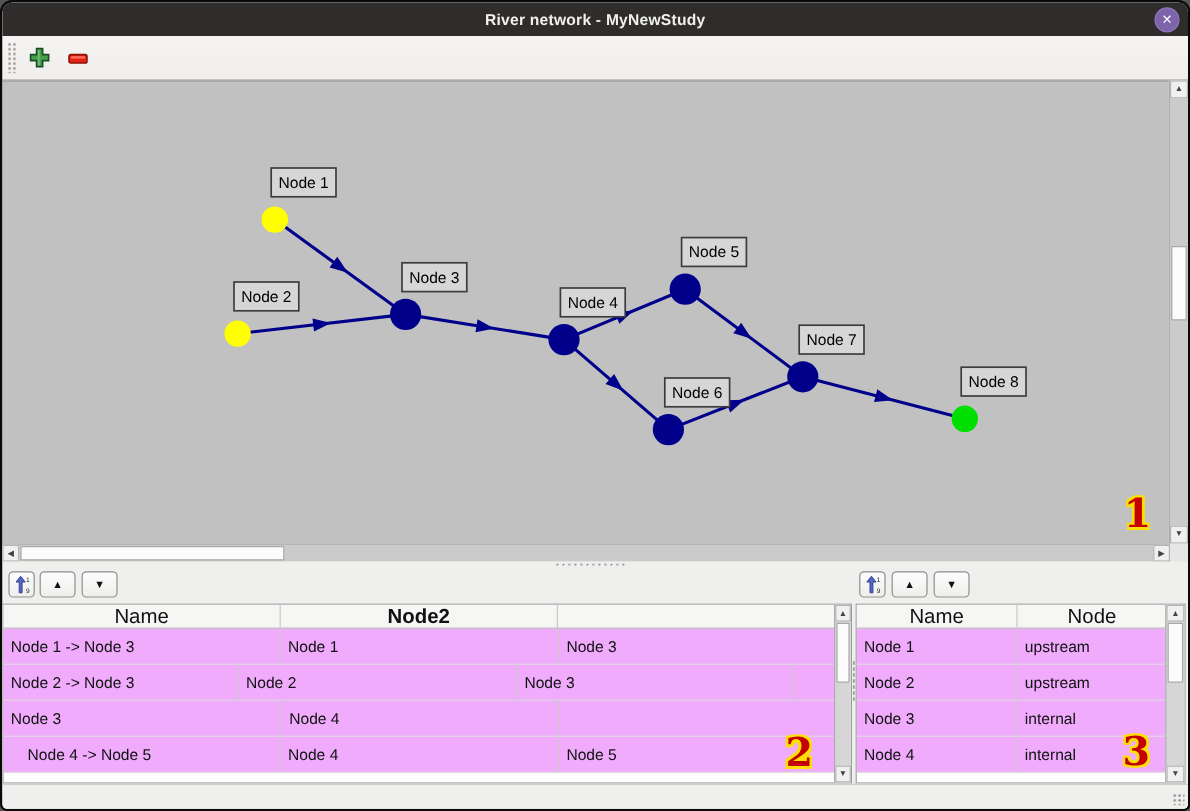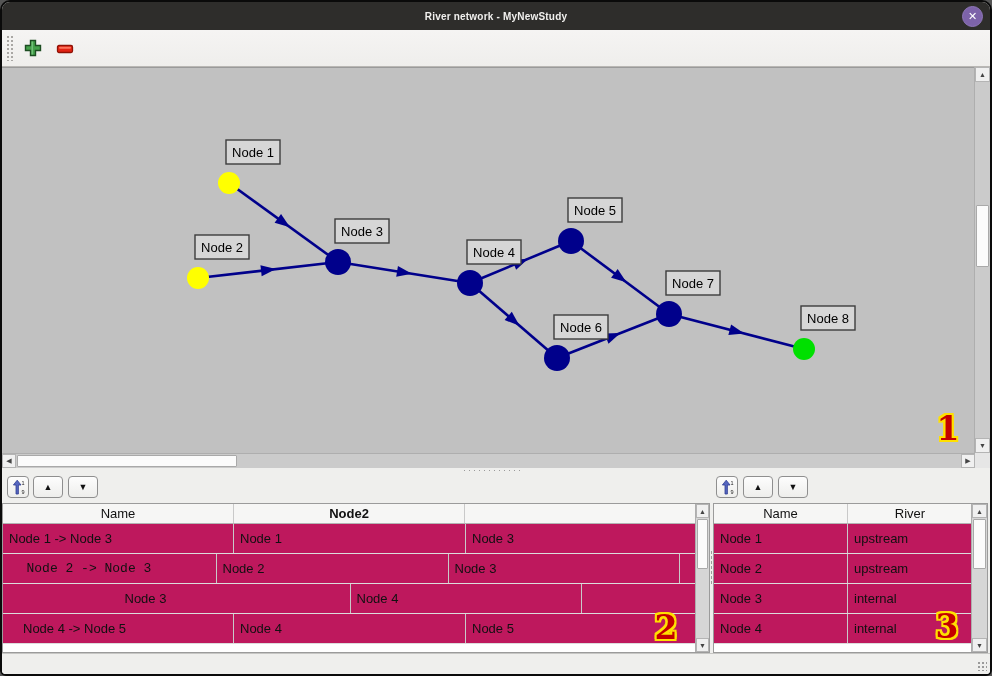--- a/index.html
+++ b/index.html
@@ -7,21 +7,21 @@
   .window {
     position:relative; width:992px; height:676px;
     border:2px solid #0a0a0a; border-radius:10px 10px 6px 6px;
     overflow:hidden; background:#F0F0F0;
   }
   
   .titlebar {
     position:absolute; left:0; top:0; width:988px; height:28px;
     background:#2e2d2b; display:flex; align-items:center; justify-content:center;
   }
-  .titlebar .title { color:#f1f0ee; font-size:10px; font-weight:bold; letter-spacing:.2px; }
+  .titlebar .title { color:#f1f0ee; font-size:13px; font-weight:bold; letter-spacing:.2px; }
   .close-btn {
     position:absolute; right:7px; top:4px; width:21px; height:21px; border-radius:50%;
     background:#7d63a9; border:1px solid #8f77b8; color:#fff; font-size:11px;
     display:flex; align-items:center; justify-content:center; cursor:pointer;
   }
   
   .toolbar {
     position:absolute; left:0; top:28px; width:988px; height:37px;
     background:linear-gradient(#f5f4f3,#efeeec); border-bottom:1px solid #b9b7b4;
     display:flex; align-items:center;
@@ -59,24 +59,24 @@
   }
   .btnrow-btn {
     position:absolute; height:22px; background:linear-gradient(#fdfdfd,#eeeeec);
     border:1px solid #8f8f8f; border-radius:4px; display:flex; align-items:center; justify-content:center;
     font-size:9px; color:#111; cursor:pointer;
   }
   
   .dtable { position:absolute; top:501px; height:150px; background:#fff; border:1px solid #9b9b9b; }
   .thead { display:flex; height:20px; background:#f6f6f5; border-bottom:1px solid #b3b3b3; }
   .th {
-    font-size:13px; color:#111; display:flex; align-items:center; justify-content:center;
+    font-size:17px; color:#111; display:flex; align-items:center; justify-content:center;
     border-right:1px solid #c9c9c9; height:100%;
   }
-  .trow { display:flex; height:30px; border-bottom:1px solid #dcdcdc; background:#be185d;justify-content:center; }
+  .trow { display:flex; height:30px; border-bottom:1px solid #dcdcdc; background:#f0abfc; }
   .td {
     font-size:13px; color:#111; display:flex; align-items:center; padding-left:6px;
     border-right:1px solid #c9c9c9; height:100%; overflow:hidden; white-space:nowrap;
   }
   
   .statusbar { position:absolute; left:0; top:651px; width:988px; height:21px; background:#efefed; border-top:1px solid #c6c6c4; }
   .grip {
     position:absolute; right:3px; bottom:3px; width:10px; height:10px;
     background-image:radial-gradient(#9a9a9a 1px, transparent 1.2px); background-size:4px 4px;
   }
@@ -219,21 +219,21 @@
       <div class="thead" style="width: 694px;">
         <div class="th" style="width: 231px;">Name</div>
         <div class="th" style="width: 231px; font-weight: bold;">Node2</div>
       </div>
       <div class="trow" style="width: 694px;">
         <div class="td" style="width: 231px;">Node 1 -&gt; Node 3</div>
         <div class="td" style="width: 232px;">Node 1</div>
         <div class="td" style="width: 231px;">Node 3</div>
       </div>
       <div class="trow" style="width: 694px;">
-        <div class="td" style="width: 196px; font-family: Liberation Mono, monospace;">Node 2 -&gt; Node 3</div>
+        <div class="td" style="width: 196px;">Node 2 -&gt; Node 3</div>
         <div class="td" style="width: 232px;">Node 2</div>
         <div class="td" style="width: 231px;">Node 3</div>
       </div>
       <div class="trow" style="width: 694px;">
         <div class="td" style="width: 232px;">Node 3</div>
         <div class="td" style="width: 231px;">Node 4</div>
       </div>
       <div class="trow" style="width: 694px;">
         <div class="td" style="width: 231px; padding-left: 20px;">Node 4 -&gt; Node 5</div>
         <div class="td" style="width: 232px;">Node 4</div>
@@ -246,21 +246,21 @@
         <div class="sb-thumb" style="left:1px;top:15px;width:11px;height:50px;"></div>
         <div class="sb-btn" style="left:0;top:134px;width:13px;height:14px;">
           <span>▼</span>
         </div>
       </div>
     </div>
 
   <div class="dtable" id="nodes-table" style="left:711px; width:275px;">
       <div class="thead" style="width: 259px;">
         <div class="th" style="width: 134px;">Name</div>
-        <div class="th" style="width: 125px;">River</div>
+        <div class="th" style="width: 125px;">Node</div>
       </div>
       <div class="trow" style="width: 259px;">
         <div class="td" style="width: 134px;">Node 1</div>
         <div class="td" style="width: 125px;">upstream</div>
       </div>
       <div class="trow" style="width: 259px;">
         <div class="td" style="width: 134px;">Node 2</div>
         <div class="td" style="width: 125px;">upstream</div>
       </div>
       <div class="trow" style="width: 259px;">

